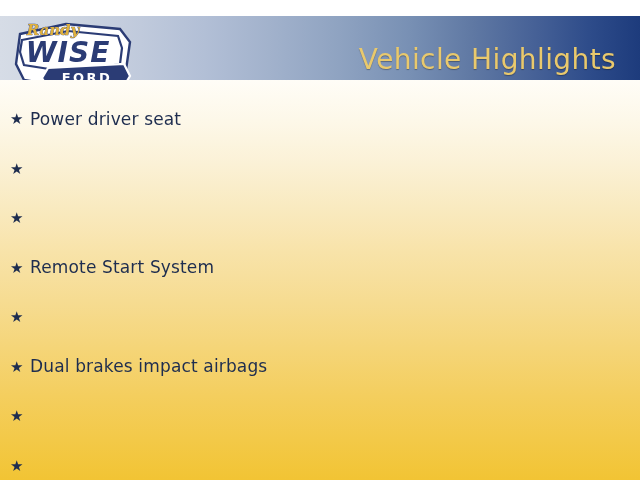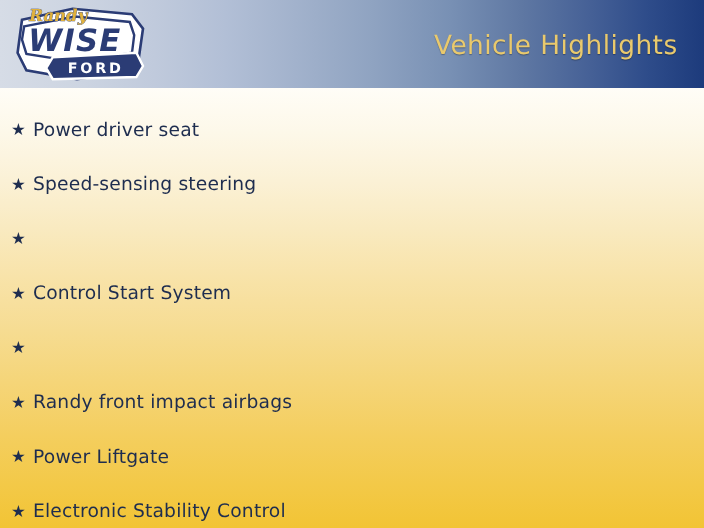--- a/index.html
+++ b/index.html
@@ -18,21 +18,21 @@
     position: relative;
     width: 640px;
     height: 480px;
     overflow: hidden;
   }
 
   
   #header {
     position: absolute;
     left: 0;
-    top: 0;
+    top: 16px;
     width: 640px;
     height: 88px;
     background: linear-gradient(
         to right,
         #d6dce6 0%,
         #ccd4e1 12%,
         #c0cadc 22%,
         #b2bfd6 32%,
         #a2b2cc 42%,
         #8fa3c1 53%,
@@ -52,21 +52,21 @@
     width: 130px;
     height: 78px;
   }
   #logo svg { display: block; }
 
   
   #header-title {
     position: absolute;
     right: 24px;
     top: 27px;
-    font-size: 24px;
+    font-size: 28px;
     letter-spacing: 0.4px;
     color: #e9c96d;
     font-family: "DejaVu Sans", sans-serif;
     white-space: nowrap;
     text-shadow: 0 1px 1px rgba(0,0,0,0.30);
   }
 
   
   #highlights {
     position: absolute;
@@ -146,46 +146,43 @@
 
   <div id="highlights">
 
     <div class="hl-row">
       <span class="hl-star">★</span>
       <span class="hl-text">Power driver seat</span>
     </div>
 
     <div class="hl-row">
       <span class="hl-star">★</span>
-      <span class="hl-text">Speed-sensing steering</span>
     </div>
 
     <div class="hl-row">
       <span class="hl-star">★</span>
     </div>
 
     <div class="hl-row">
       <span class="hl-star">★</span>
-      <span class="hl-text">Control Start System</span>
+      <span class="hl-text">Remote Start System</span>
     </div>
 
     <div class="hl-row">
       <span class="hl-star">★</span>
     </div>
 
     <div class="hl-row">
       <span class="hl-star">★</span>
-      <span class="hl-text">Randy front impact airbags</span>
+      <span class="hl-text">Dual brakes impact airbags</span>
     </div>
 
     <div class="hl-row">
       <span class="hl-star">★</span>
-      <span class="hl-text">Power Liftgate</span>
     </div>
 
     <div class="hl-row">
       <span class="hl-star">★</span>
-      <span class="hl-text">Electronic Stability Control</span>
     </div>
 
   </div>
 
 </div>
 
 </body></html>

